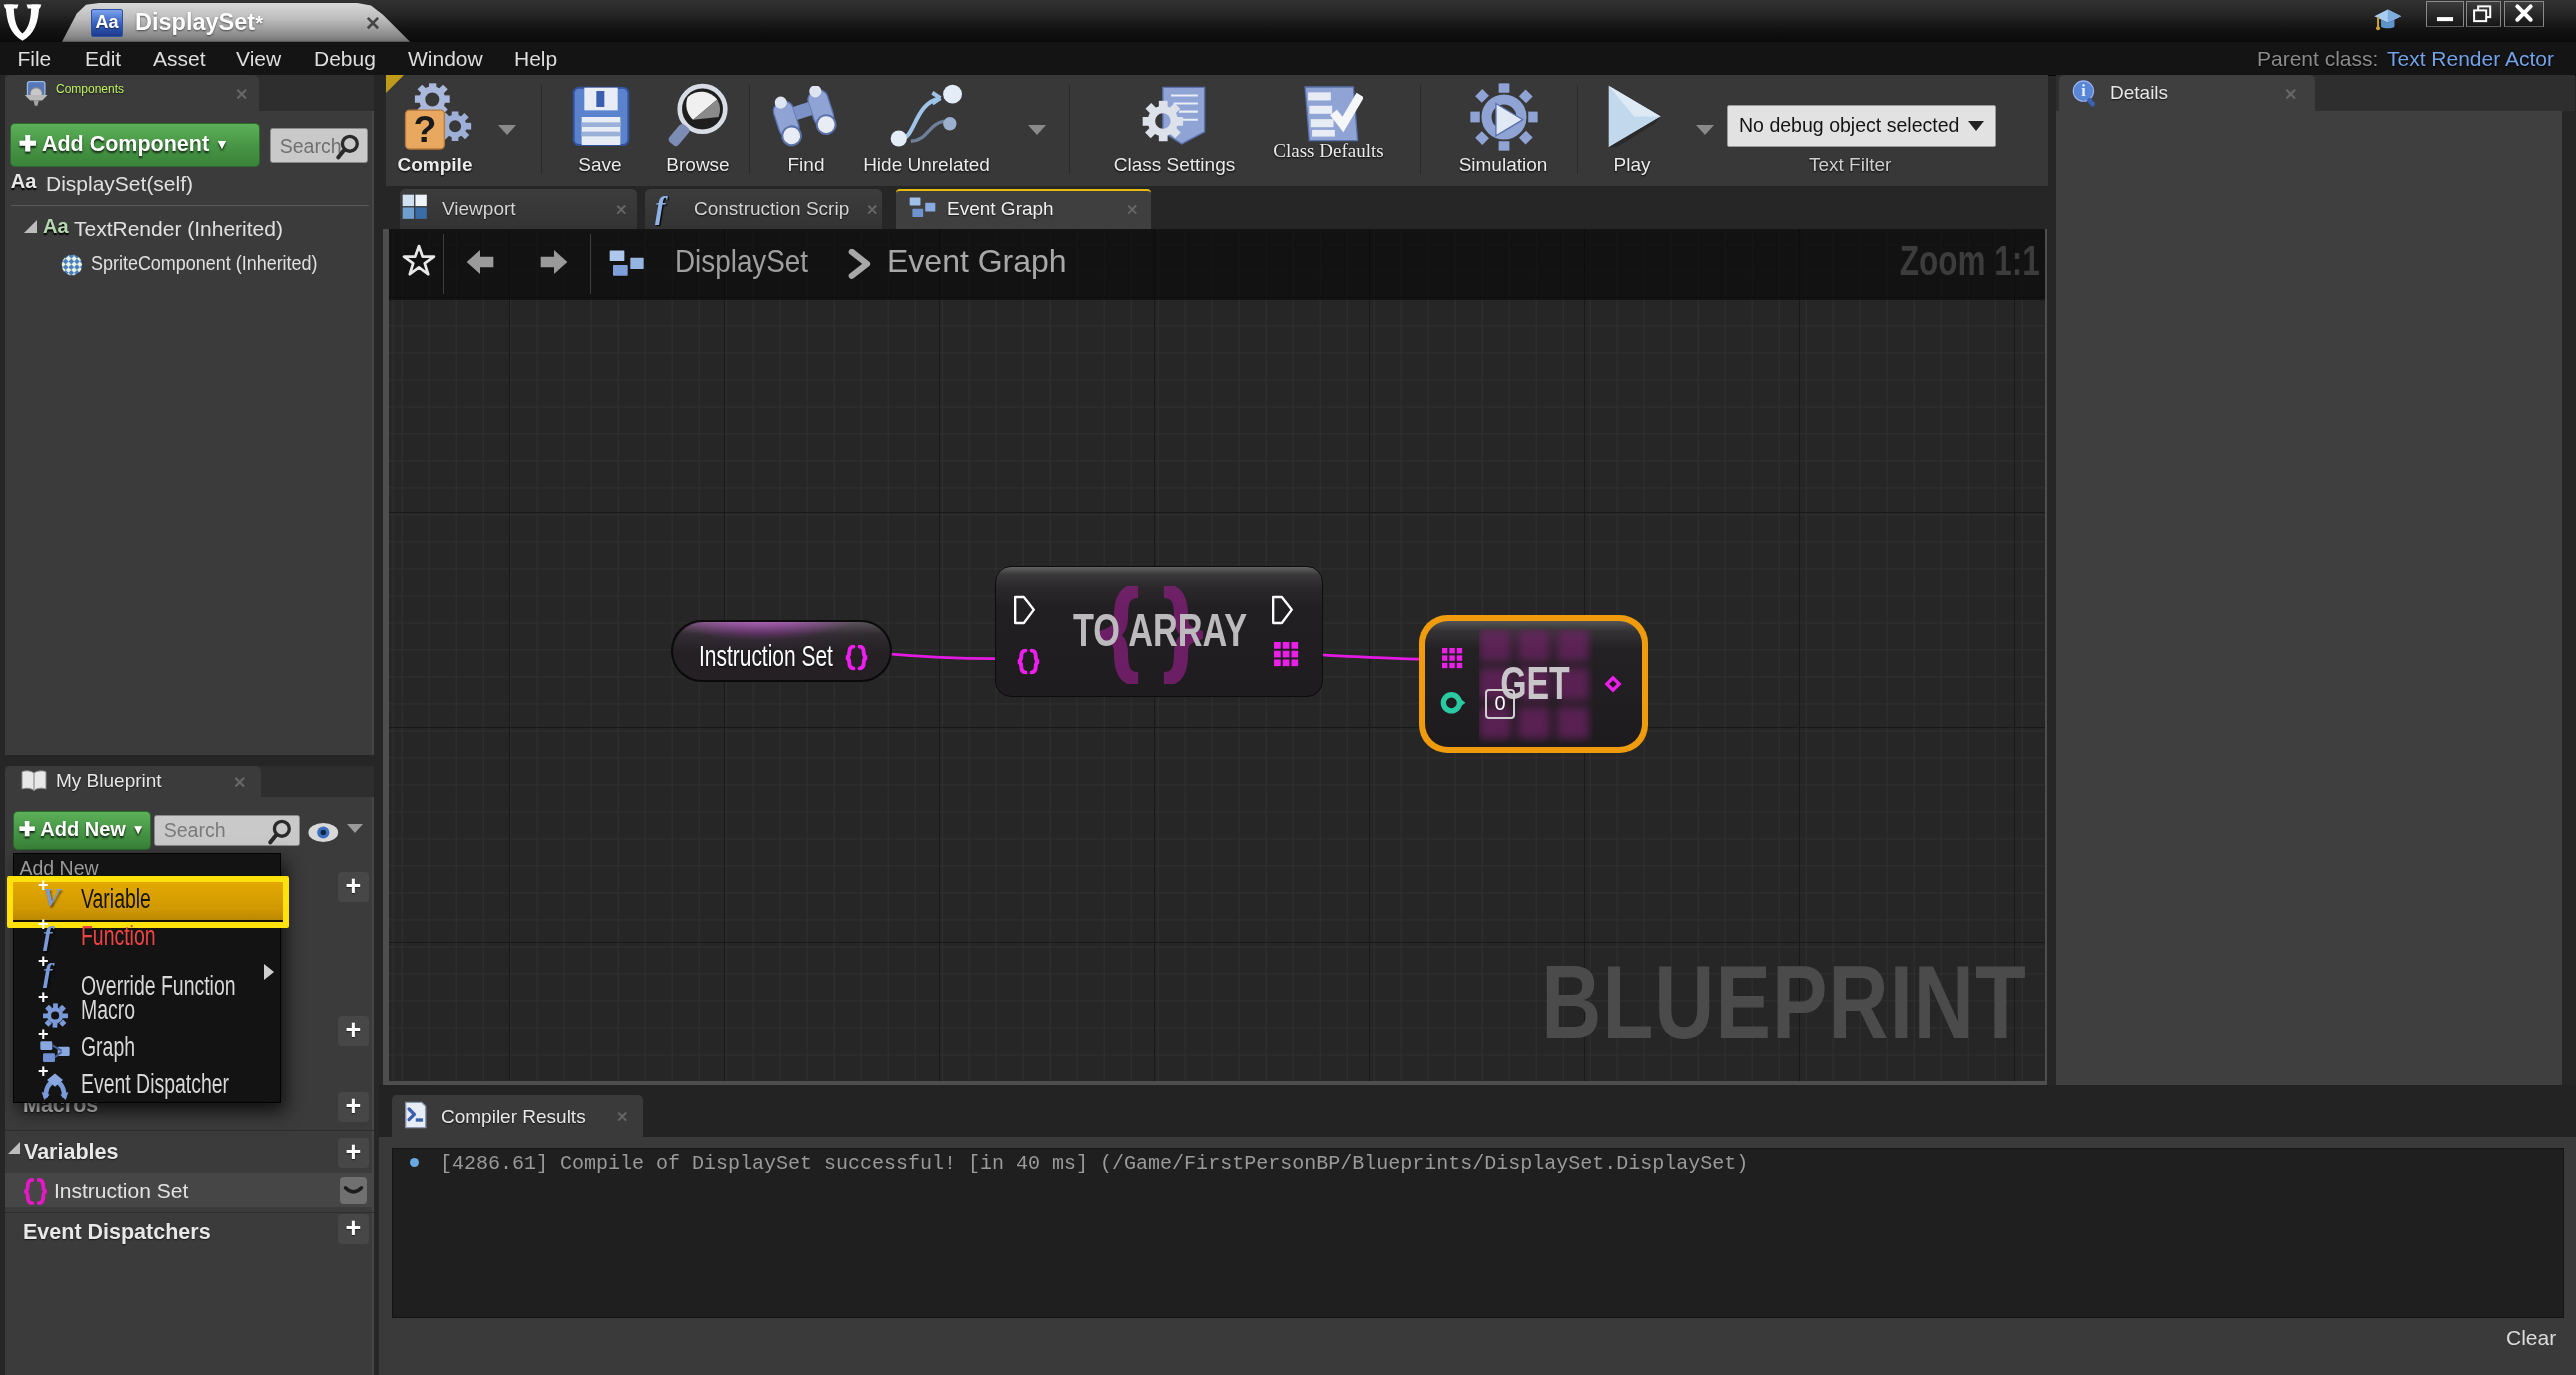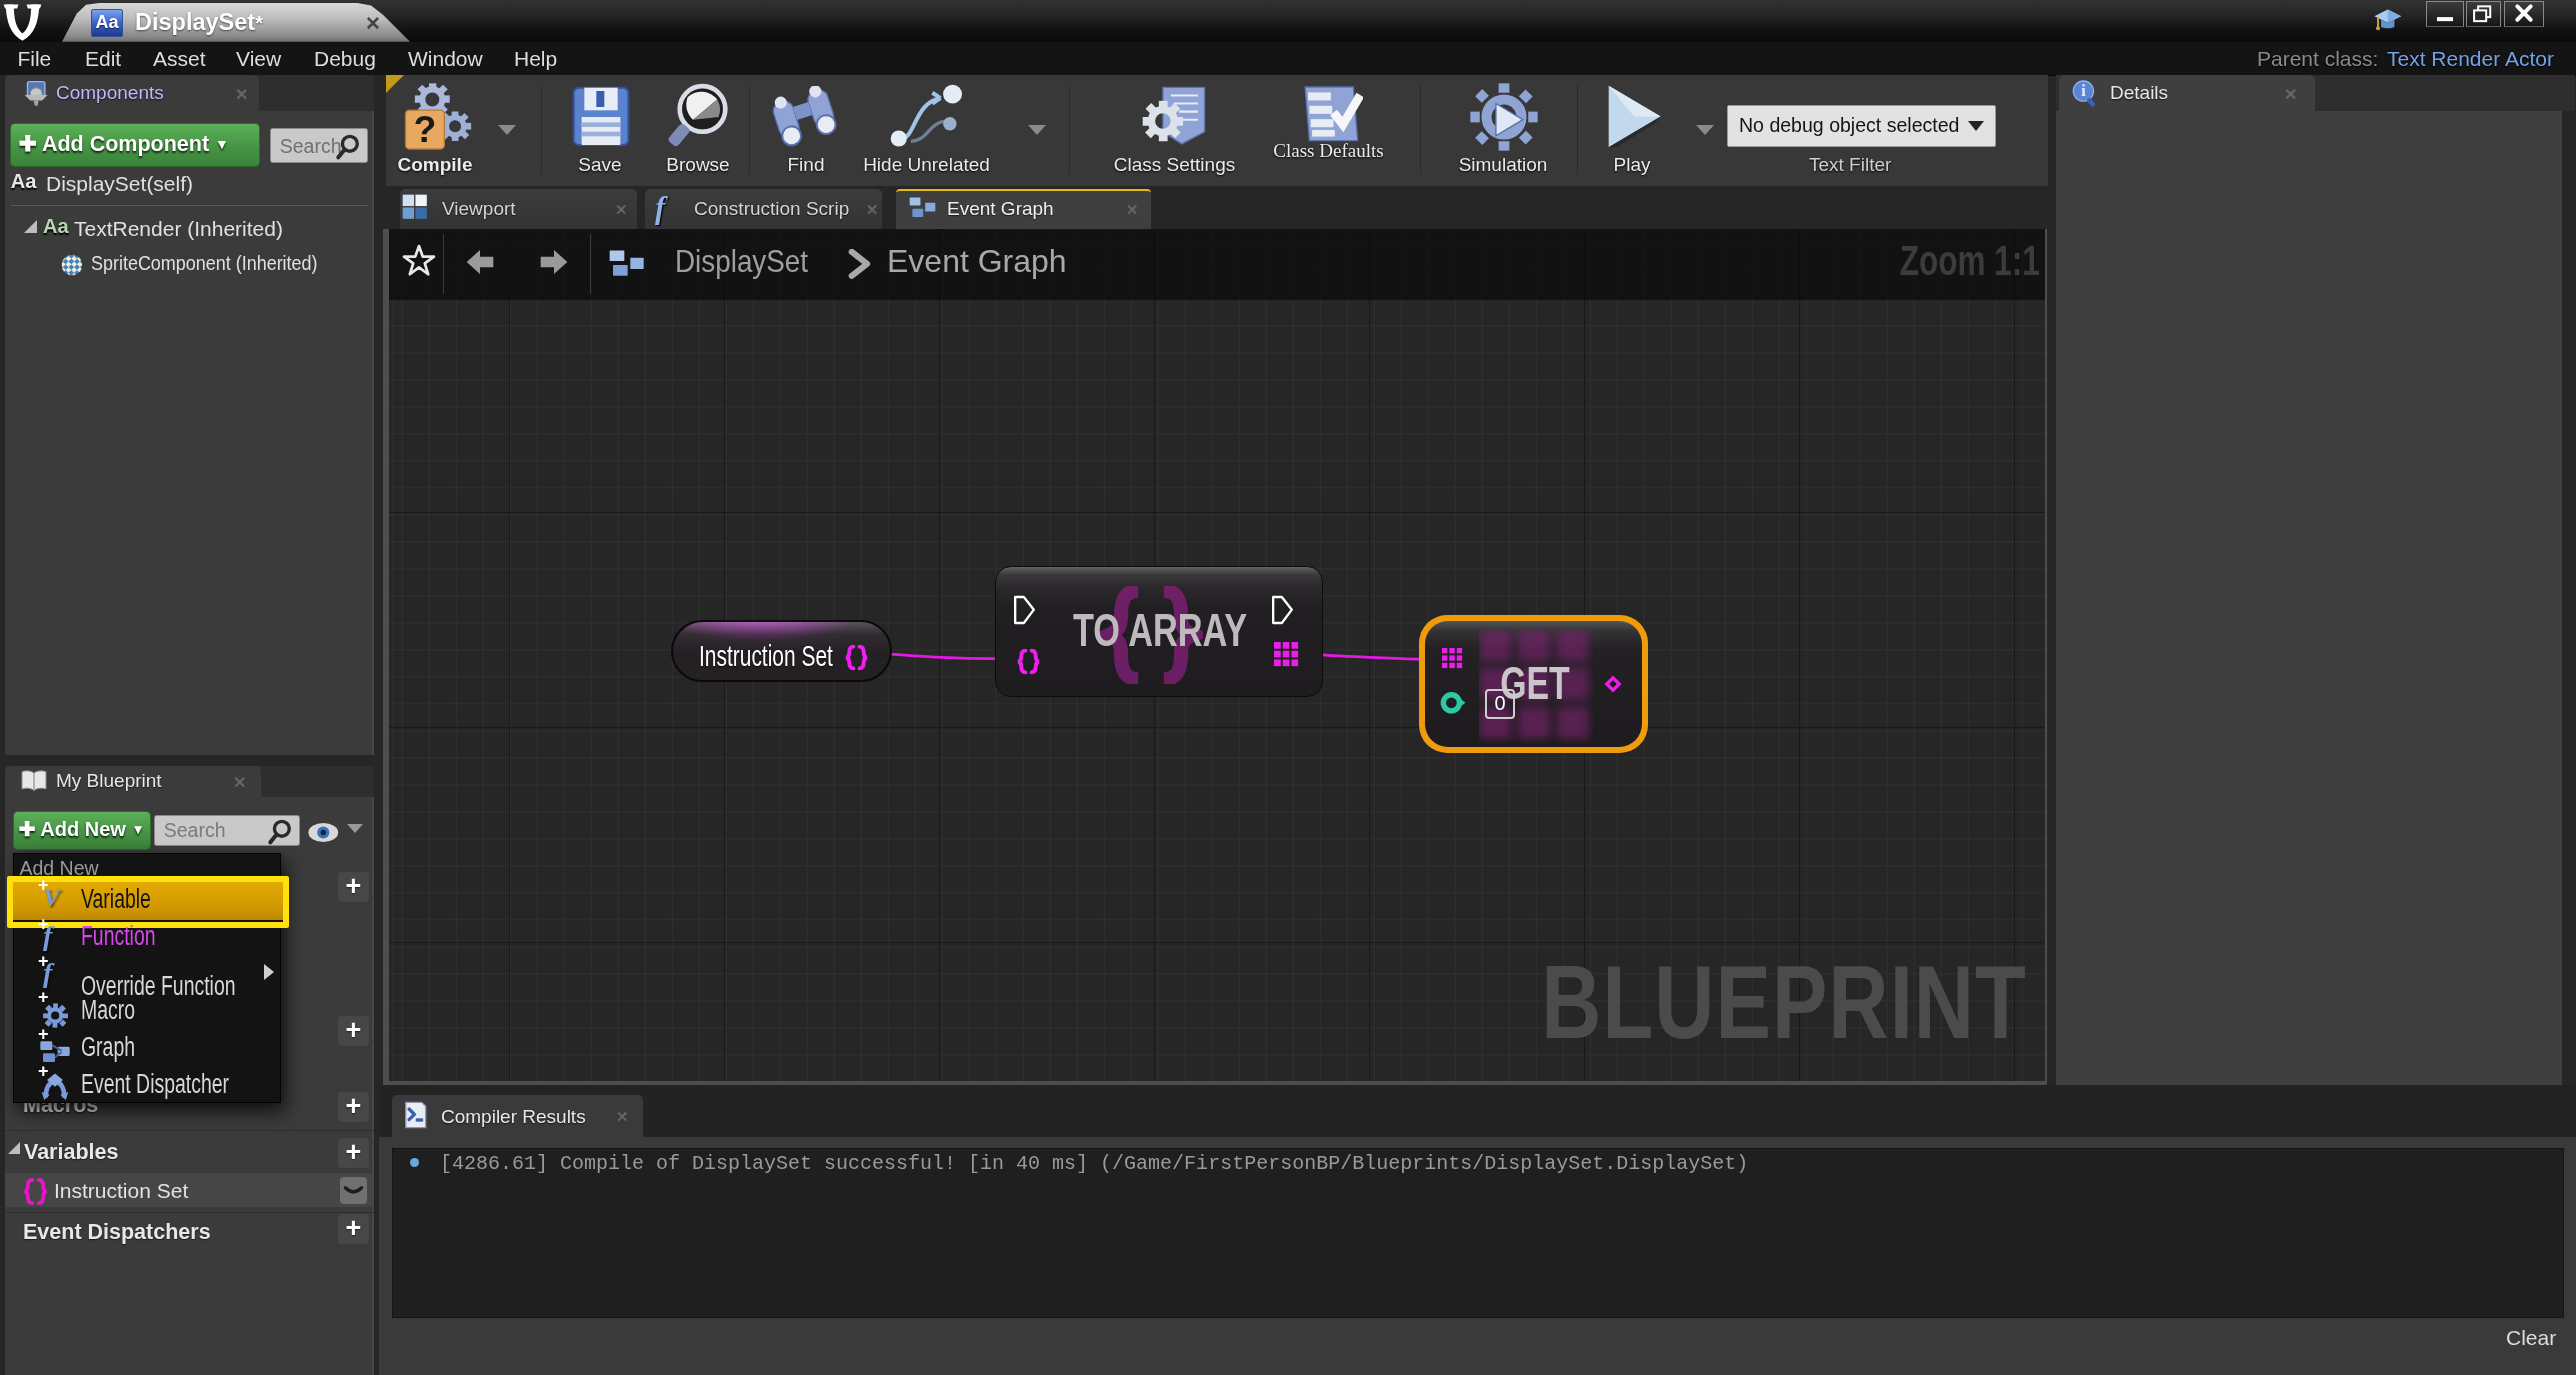--- a/index.html
+++ b/index.html
@@ -58,21 +58,21 @@
 
 <div class="abs" style="left:0;top:75px;width:386px;height:1300px;background:#262626;"></div>
 <div class="abs" style="left:5.4px;top:75px;width:369px;height:36px;background:#2e2e2e;"></div>
 <div class="abs" style="left:5.4px;top:75px;width:254px;height:36px;background:#3b3b3b;border-radius:5.4px 5.4px 0 0;"></div>
 <svg class="abs" style="left:21.5px;top:79px;" width="27" height="29.5" viewBox="0 0 40 44">
   <rect x="8" y="4" width="26" height="22" rx="3" fill="#5577b8" stroke="#9db8e0" stroke-width="2"></rect>
   <circle cx="21" cy="22" r="9" fill="#c8c8c8" stroke="#888" stroke-width="1.5"></circle>
   <path d="M4 24 L38 24 L30 32 L12 32 Z" fill="#b9b9b9"></path>
   <path d="M17 32 L25 32 L23 40 L19 40 Z" fill="#a5a5a5"></path>
 </svg>
-<div class="abs" style="left:56px;top:82px;font-size:19px;color:#c4b5fd;text-shadow:0 1.3px 1.3px #000a;">Components</div>
+<div class="abs" style="left:56px;top:82px;font-size:12px;color:#bef264;text-shadow:0 1.3px 1.3px #000a;">Components</div>
 <div class="abs" style="left:235px;top:85px;font-size:16px;color:#666;font-weight:bold;">✕</div>
 <div class="abs" style="left:5.4px;top:111px;width:369px;height:644px;background:#3b3b3b;border-right:2px solid #474747;"></div>
 <div class="abs" style="left:10px;top:123px;width:250px;height:44px;background:linear-gradient(180deg,#5cb058 0%,#469445 55%,#3a8439 100%);border:0.7px solid #2c6b2c;border-radius:4.7px;"></div>
 <div class="abs" style="left:10px;top:123px;width:250px;height:44px;font-size:21.5px;font-weight:bold;color:#fff;text-shadow:0 2px 2px rgba(0,0,0,.75);text-align:left;padding-left:8.7px;line-height:42px;">✚ Add Component <span style="font-size:14px;vertical-align:2px;">▼</span></div>
 <div class="abs" style="left:270px;top:128px;width:98px;height:35px;background:#c9c9c9;border:0.7px solid #8a8a8a;border-radius:2.7px;overflow:hidden;font-size:19.5px;color:#707070;line-height:34px;padding-left:8.7px;white-space:nowrap;">Search</div>
 <svg class="abs" style="left:335px;top:133px;" width="27" height="27" viewBox="0 0 40 40">
       <circle cx="22" cy="16" r="11" fill="none" stroke="#2a2a2a" stroke-width="5"></circle>
       <line x1="13" y1="26" x2="5" y2="36" stroke="#2a2a2a" stroke-width="6" stroke-linecap="round"></line>
     </svg>
 
@@ -147,21 +147,21 @@
 <div class="abs" style="left:12.7px;top:853px;width:268px;height:250px;background:#131313;border:0.7px solid #020202;box-shadow:5.4px 8px 17.4px rgba(0,0,0,.75);z-index:50;"></div>
 <div class="abs" style="left:19.5px;top:857px;font-size:19.5px;color:#9a9a9a;z-index:51;">Add New</div>
 <div class="abs" style="left:6.7px;top:876px;width:282px;height:52px;background:#ffe20c;border-radius:2px;z-index:51;"></div>
 <div class="abs" style="left:12.7px;top:882px;width:270px;height:40px;background:linear-gradient(180deg,#e3a901 0%,#d09801 70%,#bb8801 100%);border-bottom:2px solid #151000;z-index:52;"></div>
 <div class="abs" style="left:43px;top:883px;z-index:53;font-size:25.5px;font-family:'Liberation Serif',serif;font-style:italic;font-weight:bold;color:#7a9ada;text-shadow:1.3px 2px 2px rgba(0,0,0,.5);">V</div>
 <div class="abs" style="left:38px;top:875px;z-index:53;font-size:18px;font-weight:bold;color:#fff;">+</div>
 <div class="abs" style="left:81px;top:884px;z-index:53;font-size:27px;color:#131313;"><span class="cond" style="display:inline-block;">Variable</span></div>
 
 <div class="abs" style="left:43px;top:920px;z-index:53;font-size:28px;font-family:'Liberation Serif',serif;font-style:italic;font-weight:bold;color:#7a9ada;text-shadow:1.3px 2px 2px rgba(0,0,0,.5);">f</div>
 <div class="abs" style="left:38px;top:914px;z-index:53;font-size:18px;font-weight:bold;color:#fff;">+</div>
-<div class="abs" style="left:81px;top:921px;z-index:53;font-size:27px;color:#d946ef;"><span class="cond" style="display:inline-block;">Function</span></div>
+<div class="abs" style="left:81px;top:921px;z-index:53;font-size:27px;color:#ef4444;"><span class="cond" style="display:inline-block;">Function</span></div>
 
 <div class="abs" style="left:43px;top:957px;z-index:53;font-size:28px;font-family:'Liberation Serif',serif;font-style:italic;font-weight:bold;color:#7a9ada;text-shadow:1.3px 2px 2px rgba(0,0,0,.5);">f</div>
 <div class="abs" style="left:38px;top:951px;z-index:53;font-size:18px;font-weight:bold;color:#fff;">+</div>
 <div class="abs" style="left:81px;top:958px;z-index:53;font-size:27px;color:#d8d8d8;margin-top:13px;"><span class="cond" style="display:inline-block;">Override Function</span></div>
 <div class="abs" style="left:264px;top:964px;z-index:53;width:0;height:0;border-top:8.7px solid transparent;border-bottom:8.7px solid transparent;border-left:10.7px solid #cfcfcf;"></div>
 
 <svg class="abs" style="left:39px;top:998px;z-index:53;" width="31" height="31" viewBox="0 0 46 46">
   <g fill="#7a9ada" stroke="#5a76b0" stroke-width="1">
   <circle cx="24" cy="26" r="9" fill="none" stroke="#7a9ada" stroke-width="6"></circle>
   <g fill="#7a9ada" stroke="none">

